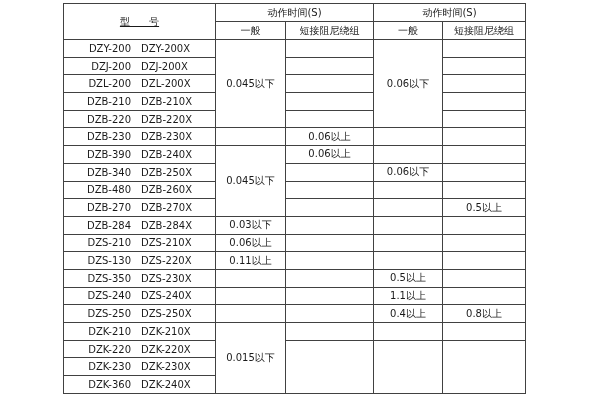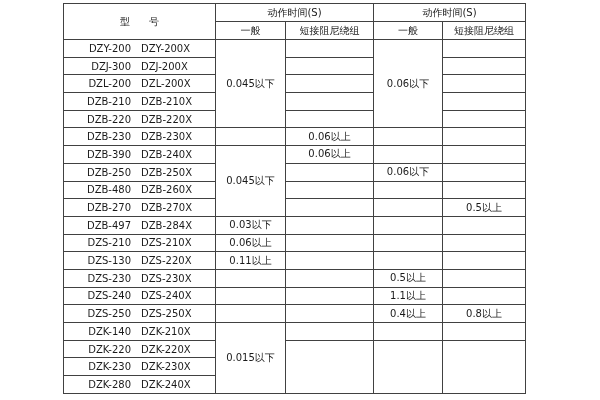--- a/index.html
+++ b/index.html
@@ -15,21 +15,21 @@
   .spec th,.spec td{
     border:1px solid #414141;
     padding:0;margin:0;
     font-size:10px;font-weight:normal;
     text-align:center;vertical-align:middle;
     white-space:nowrap;overflow:hidden;
     background:#ffffff;color:#1a1a1a;
   }
   .spec thead tr{height:18px;}
   .spec tbody tr{height:17.7px;}
-  th.model-h{word-spacing:16px;}
+  th.model-h{word-spacing:16px;text-decoration:underline;}
   td.model-cell .pair{
     display:flex;justify-content:center;align-items:flex-start;gap:10px;
   }
 </style>
 </head>
 <body>
 
 <div class="page">
   <table class="spec">
     <colgroup>
@@ -61,21 +61,21 @@
             </div>
           </td>
         <td rowspan="5">0.045以下</td>
         <td></td>
         <td rowspan="5">0.06以下</td>
         <td></td>
       </tr>
       <tr>
         <td class="model-cell">
             <div class="pair">
-              <span>DZJ-300</span>
+              <span>DZJ-200</span>
               <span>DZJ-200X</span>
             </div>
           </td>
         <td></td>
         <td></td>
       </tr>
       <tr>
         <td class="model-cell">
             <div class="pair">
               <span>DZL-200</span>
@@ -125,21 +125,21 @@
             </div>
           </td>
         <td rowspan="4">0.045以下</td>
         <td>0.06以上</td>
         <td></td>
         <td></td>
       </tr>
       <tr>
         <td class="model-cell">
             <div class="pair">
-              <span>DZB-250</span>
+              <span>DZB-340</span>
               <span>DZB-250X</span>
             </div>
           </td>
         <td></td>
         <td>0.06以下</td>
         <td></td>
       </tr>
       <tr>
         <td class="model-cell">
             <div class="pair">
@@ -158,21 +158,21 @@
               <span>DZB-270X</span>
             </div>
           </td>
         <td></td>
         <td></td>
         <td>0.5以上</td>
       </tr>
       <tr>
         <td class="model-cell">
             <div class="pair">
-              <span>DZB-497</span>
+              <span>DZB-284</span>
               <span>DZB-284X</span>
             </div>
           </td>
         <td>0.03以下</td>
         <td></td>
         <td></td>
         <td></td>
       </tr>
       <tr>
         <td class="model-cell">
@@ -194,21 +194,21 @@
             </div>
           </td>
         <td>0.11以上</td>
         <td></td>
         <td></td>
         <td></td>
       </tr>
       <tr>
         <td class="model-cell">
             <div class="pair">
-              <span>DZS-230</span>
+              <span>DZS-350</span>
               <span>DZS-230X</span>
             </div>
           </td>
         <td></td>
         <td></td>
         <td>0.5以上</td>
         <td></td>
       </tr>
       <tr>
         <td class="model-cell">
@@ -230,21 +230,21 @@
             </div>
           </td>
         <td></td>
         <td></td>
         <td>0.4以上</td>
         <td>0.8以上</td>
       </tr>
       <tr>
         <td class="model-cell">
             <div class="pair">
-              <span>DZK-140</span>
+              <span>DZK-210</span>
               <span>DZK-210X</span>
             </div>
           </td>
         <td rowspan="4">0.015以下</td>
         <td></td>
         <td></td>
         <td></td>
       </tr>
       <tr>
         <td class="model-cell">
@@ -261,20 +261,20 @@
         <td class="model-cell">
             <div class="pair">
               <span>DZK-230</span>
               <span>DZK-230X</span>
             </div>
           </td>
       </tr>
       <tr>
         <td class="model-cell">
             <div class="pair">
-              <span>DZK-280</span>
+              <span>DZK-360</span>
               <span>DZK-240X</span>
             </div>
           </td>
       </tr>
     </tbody>
   </table>
 </div>
 
 </body></html>

